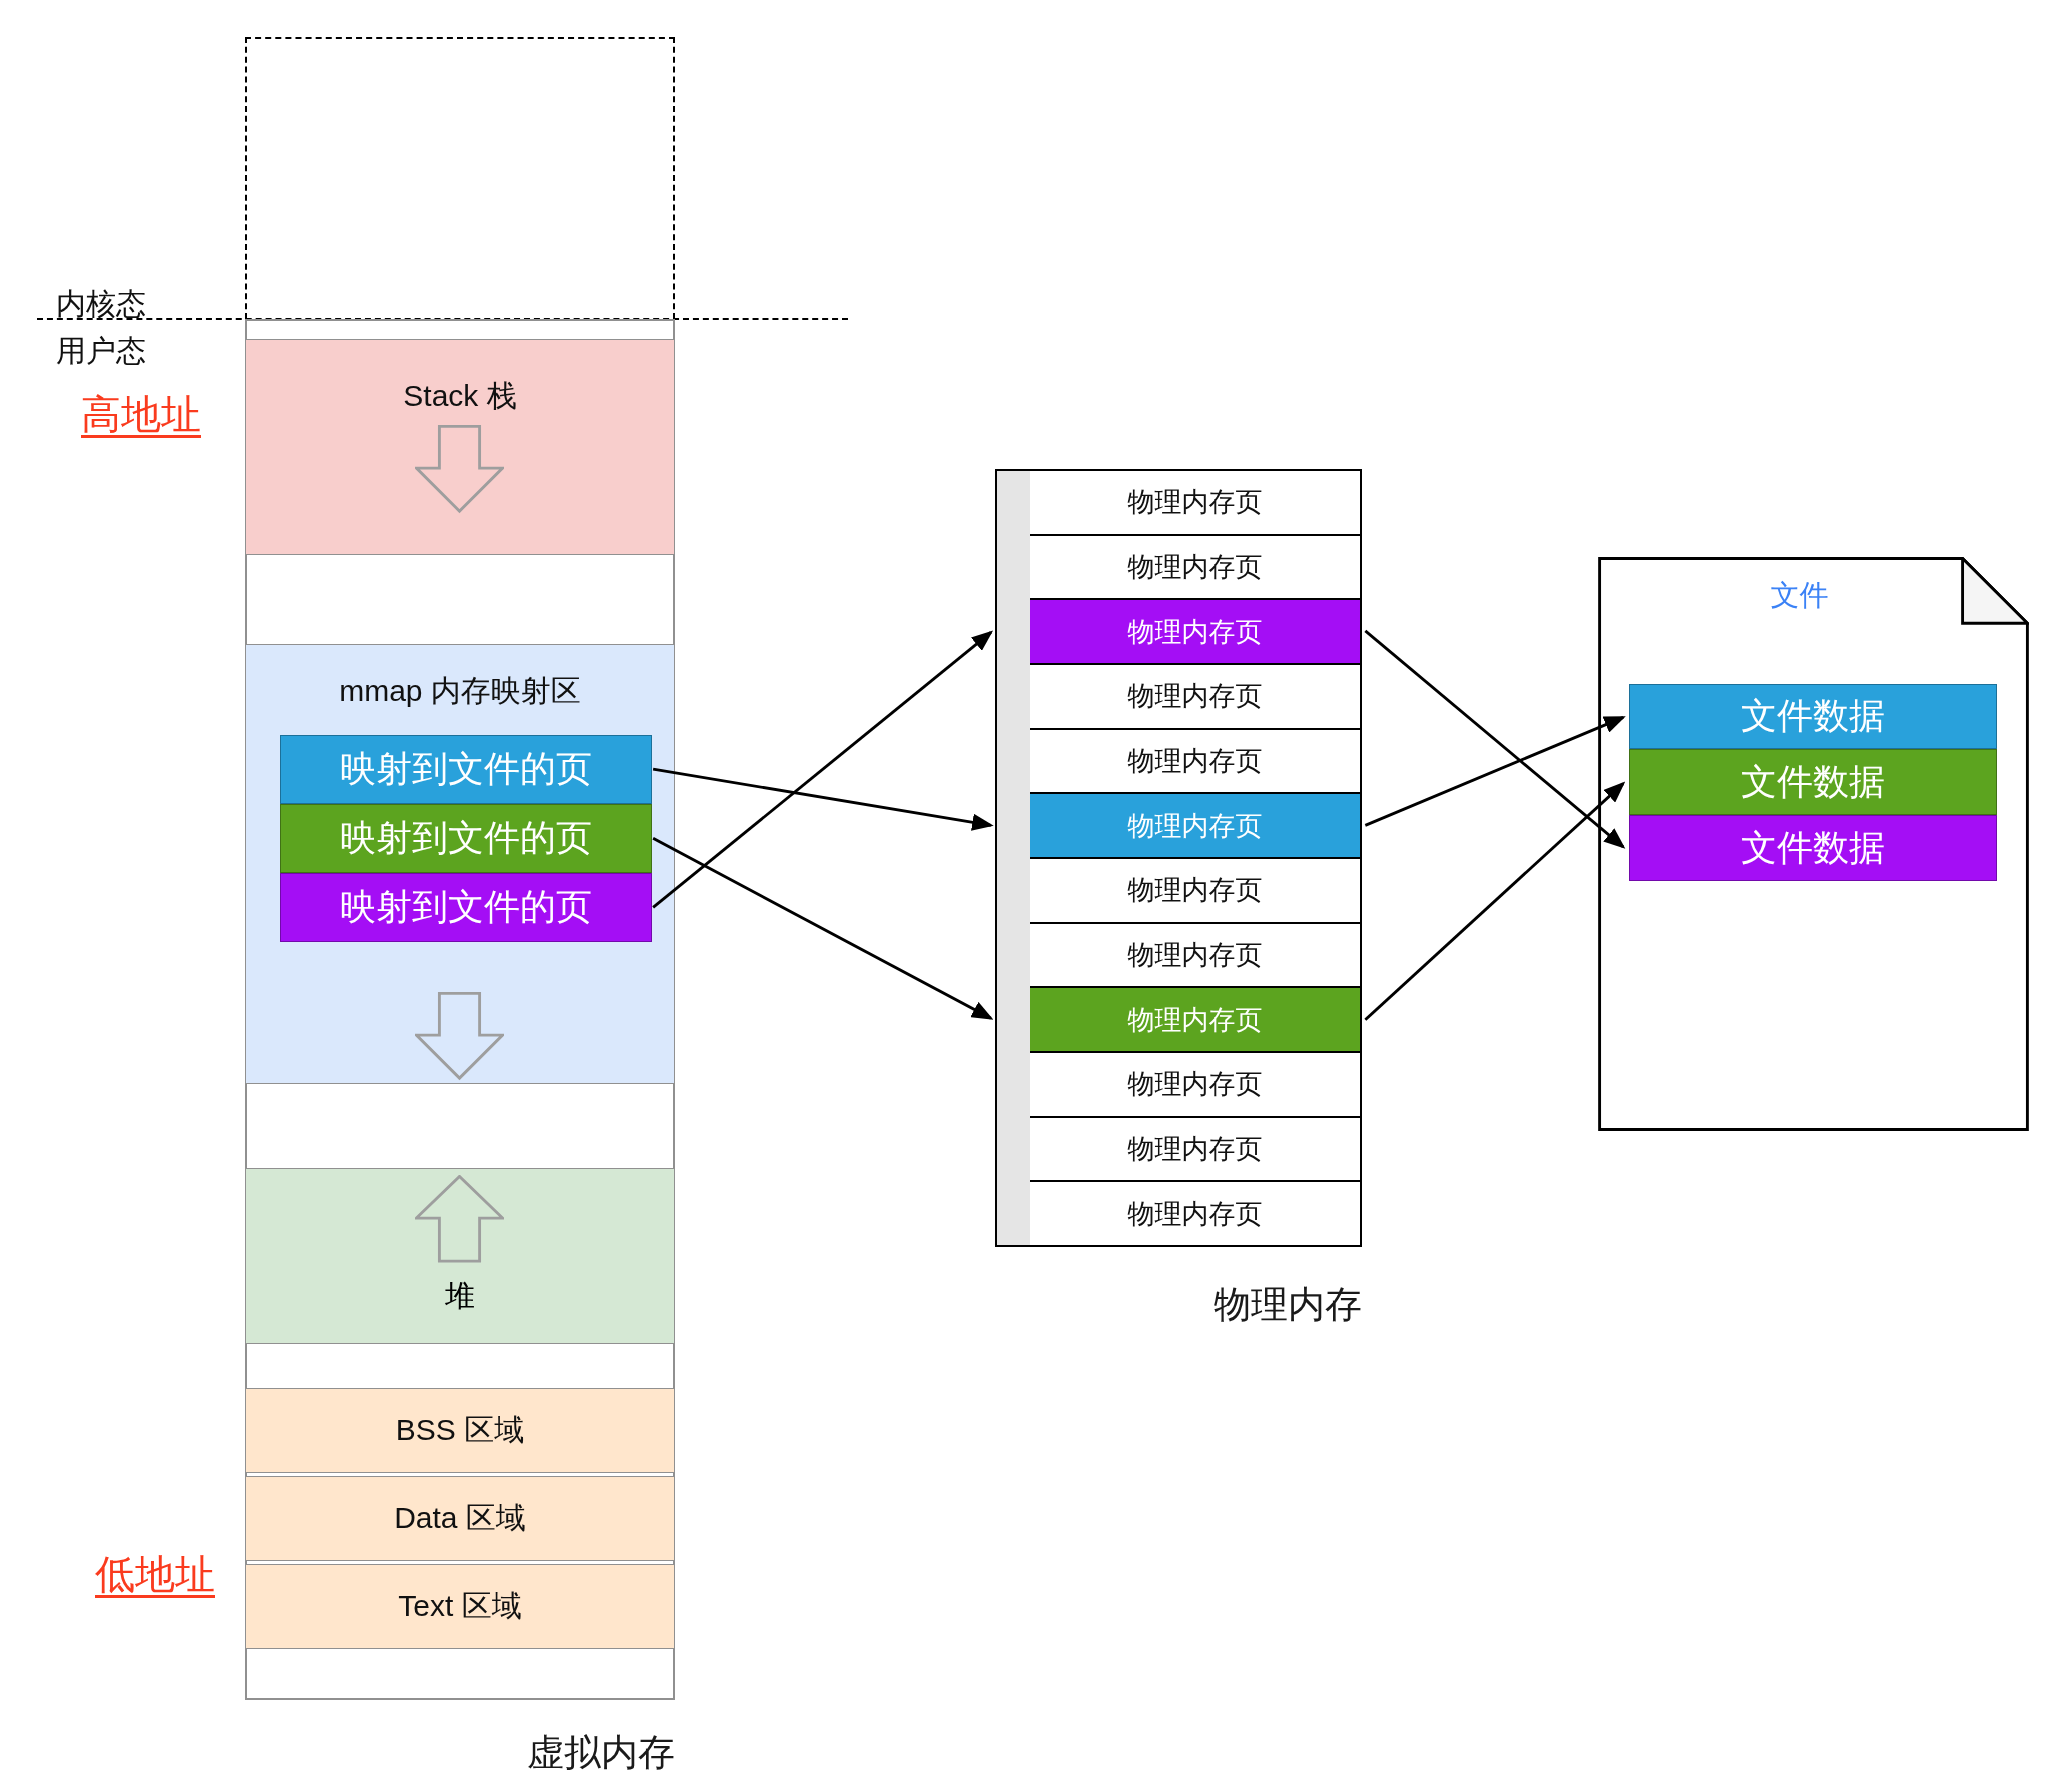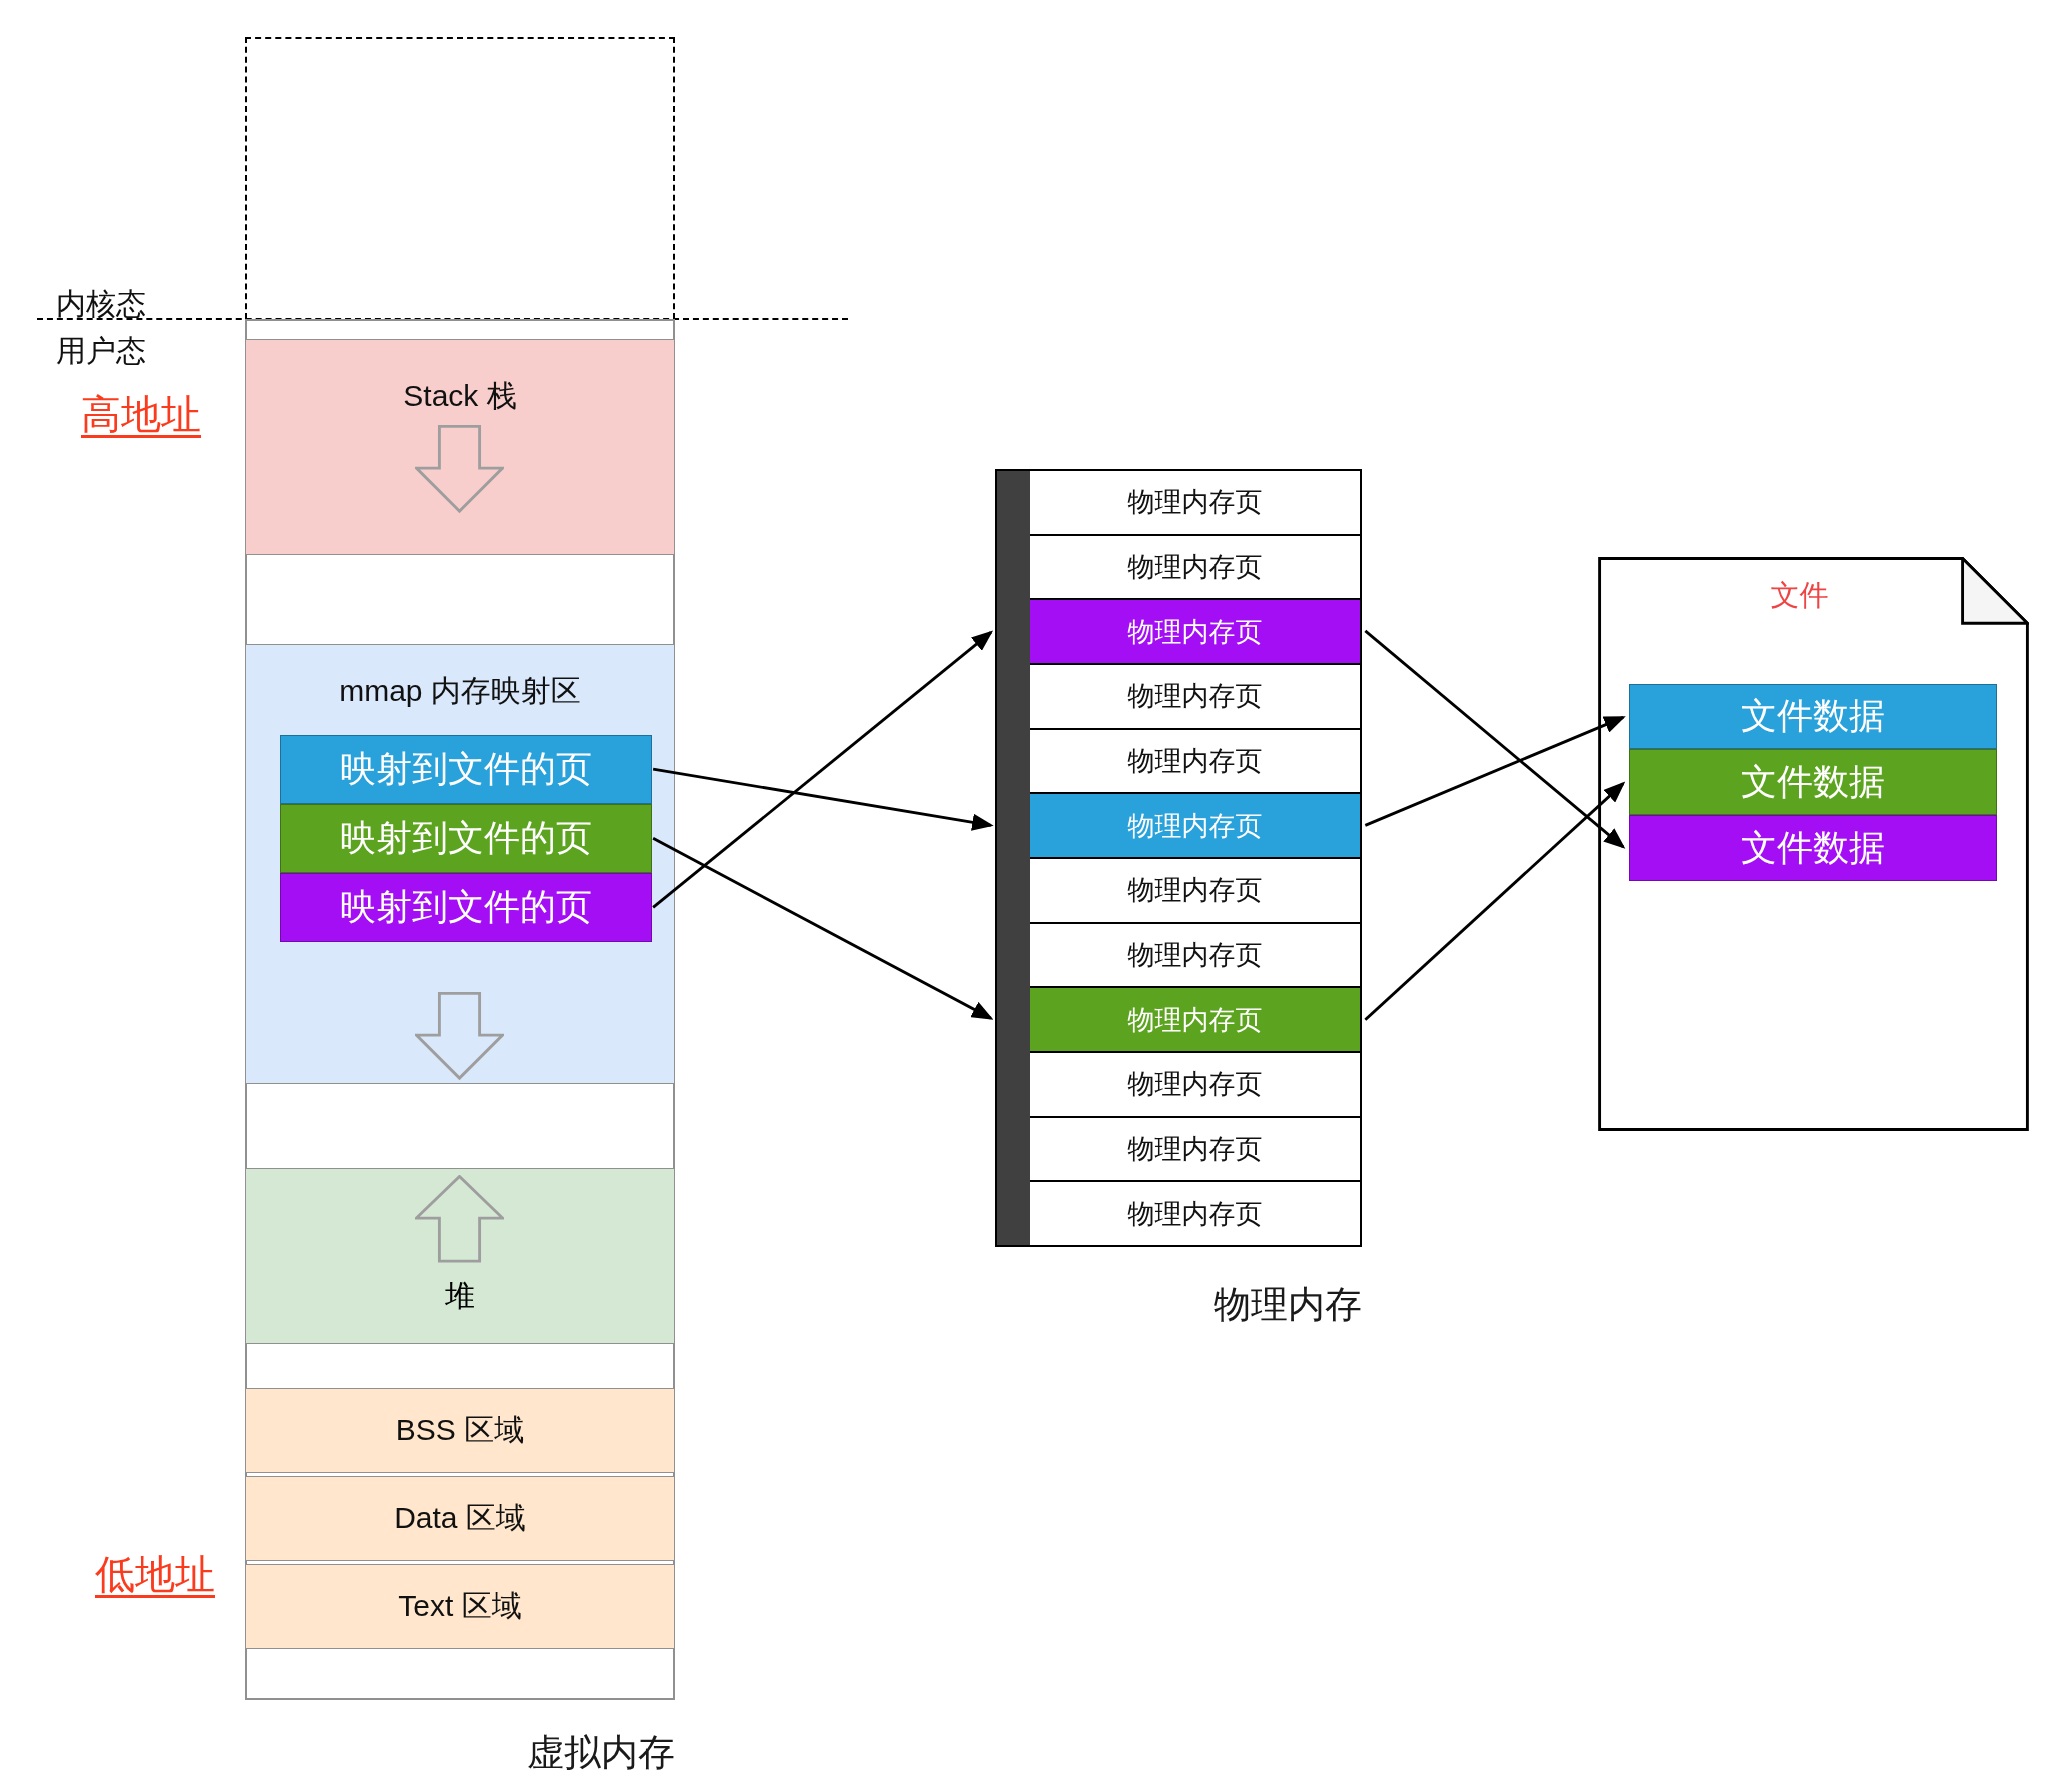--- a/index.html
+++ b/index.html
@@ -30,29 +30,29 @@
   .vsection .sec-label{font-size:30px;color:#111;}
   .seg-box{display:flex;align-items:center;justify-content:center;}
   .caption{font-size:37px;color:#1a1a1a;text-align:right;}
   
   .colored-bar{
     border:1.4px solid rgba(0,0,0,0.30);
     display:flex;align-items:center;justify-content:center;
     color:#fff;font-size:36px;white-space:nowrap;
   }
   
-  .ptable{border:2.2px solid #000;display:flex;flex-direction:column;background:#404040;padding-left:33px;}
+  .ptable{border:2.2px solid #000;display:flex;flex-direction:column;background:#e5e5e5;padding-left:33px;}
   .prow{
     flex:1;display:flex;align-items:center;justify-content:center;
     font-size:27px;border-bottom:2.2px solid #000;background:#fff;color:#111;
   }
   .prow:last-child{border-bottom:none;}
   .prow.tinted{color:#fff;}
   
-  .file-title{font-size:29px;color:#ef4444;text-align:center;}
+  .file-title{font-size:29px;color:#3b82f6;text-align:center;}
   
   svg{display:block;}
 </style>
 </head>
 <body>
 
 <div class="abs mode-label" style="left:56px;top:284px;">内核态</div>
 <div class="abs mode-label" style="left:56px;top:331px;">用户态</div>
 <div class="abs addr-label" style="left: 81px; top: 387px; color: rgb(250, 59, 30);">高地址</div>
 <div class="abs addr-label" style="left: 95px; top: 1547px; color: rgb(250, 59, 30);">低地址</div>

